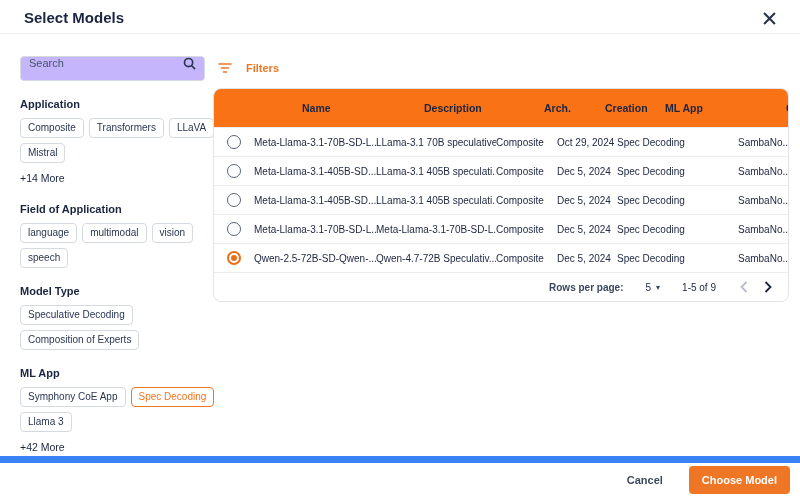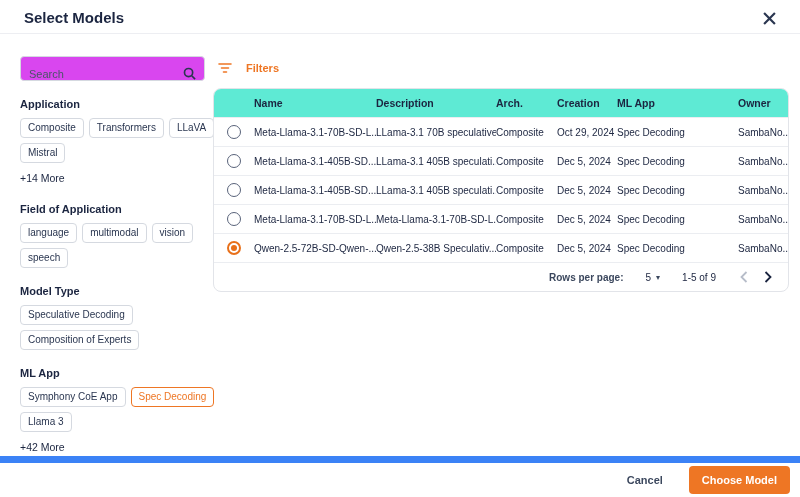--- a/index.html
+++ b/index.html
@@ -13,42 +13,42 @@
   .dialog { position: relative; width: 800px; height: 497px; background: #fff; }
 
   
   .dlg-header { position: absolute; top: 0; left: 0; right: 0; height: 34px; border-bottom: 1px solid #EDEEF2; text-align: center; }
   .dlg-title { position: absolute; left: 24px; top: 9px; font-size: 15px; font-weight: bold; color: #1B2540; }
   .close-btn { position: absolute; right: 22px; top: 9px; width: 18px; height: 18px; display: flex; align-items: center; justify-content: center; cursor: pointer; }
   .close-btn svg { width: 13px; height: 13px; stroke: #2A3650; stroke-width: 2; }
 
   
   .sidebar { position: absolute; left: 20px; top: 56px; width: 186px; }
-  .search-box { display: flex; align-items: flex-end; width: 185px; height: 25px; border: 1px solid #D5D9E0; border-radius: 4px; padding: 0 8px; background: #d946ef; }
+  .search-box { display: flex; align-items: flex-start; width: 185px; height: 25px; border: 1px solid #D5D9E0; border-radius: 4px; padding: 0 8px; background: #c4b5fd; }
   .search-input { border: none; outline: none; flex: 1; min-width: 0; font-size: 11px; color: #222B45; font-family: inherit; background: transparent; }
   .search-input::placeholder { color: #4A5568; opacity: 1; }
   .search-box svg { width: 13px; height: 13px; stroke: #2A3650; stroke-width: 1.8; fill: none; flex: 0 0 auto; }
 
   .f-section { margin-top: 17px; }
   .f-label { font-size: 11px; font-weight: bold; color: #1B2540; margin-bottom: 8px; }
   .chips { display: flex; flex-wrap: wrap; gap: 5px; width: 206px; }
   .chip {
     font-size: 10px; color: #2A3650; border: 1px solid #D5D9E0; border-radius: 4px;
     padding: 3px 7px; background: #fff; cursor: pointer; white-space: nowrap; line-height: 1.2;
   }
   .chip-selected { color: #EE7624; border-color: #EE7624; }
   .more-link { font-size: 10.5px; color: #1B2540; margin-top: 9px; display: inline-block; cursor: pointer; }
 
   
   .filters-btn { position: absolute; left: 218px; top: 62px; display: flex; align-items: center; gap: 14px; color: #EE7624; font-size: 11px; font-weight: bold; cursor: pointer; }
   .filters-btn svg { width: 14px; height: 12px; }
 
   
   .table-card { position: absolute; left: 213px; top: 88px; width: 576px; border: 1px solid #E2E4E9; border-radius: 8px; overflow: hidden; background: #fff; }
-  .t-header { display: flex; align-items: center; height: 28px; background: #5eead4; font-size: 10.5px; font-weight: bold; color: #1B2540; }
+  .t-header { display: flex; align-items: center; height: 38px; background: #f97316; font-size: 10.5px; font-weight: bold; color: #1B2540; padding-left: 48px; }
   .t-row { display: flex; align-items: center; height: 29px; border-top: 1px solid #EBEDF1; font-size: 10px; color: #222B45; background: #fff; cursor: pointer; }
   .c-radio { width: 40px; display: flex; justify-content: center; flex: 0 0 auto; }
   .c-name { width: 122px; flex: 0 0 auto; }
   .c-desc { width: 120px; flex: 0 0 auto; }
   .c-arch { width: 61px; flex: 0 0 auto; }
   .c-creation { width: 60px; flex: 0 0 auto; }
   .c-mlapp { width: 121px; flex: 0 0 auto; }
   .c-owner { flex: 1; min-width: 0; padding-right: 8px; }
   .cell { white-space: nowrap; overflow: hidden; }
 
@@ -203,21 +203,21 @@
     <div class="c-creation cell">Dec 5, 2024</div>
     <div class="c-mlapp cell">Spec Decoding</div>
     <div class="c-owner cell">SambaNo...</div>
   </div>
 
   <div class="t-row">
     <div class="c-radio">
       <span class="radio radio-selected"></span>
     </div>
     <div class="c-name cell">Qwen-2.5-72B-SD-Qwen-...</div>
-    <div class="c-desc cell">Qwen-2.5-38B Speculativ...</div>
+    <div class="c-desc cell">Qwen-4.7-72B Speculativ...</div>
     <div class="c-arch cell">Composite</div>
     <div class="c-creation cell">Dec 5, 2024</div>
     <div class="c-mlapp cell">Spec Decoding</div>
     <div class="c-owner cell">SambaNo...</div>
   </div>
 </div>
 
     <div class="t-footer">
       <span class="rpp-label">Rows per page:</span>
       <span class="rpp-select">

